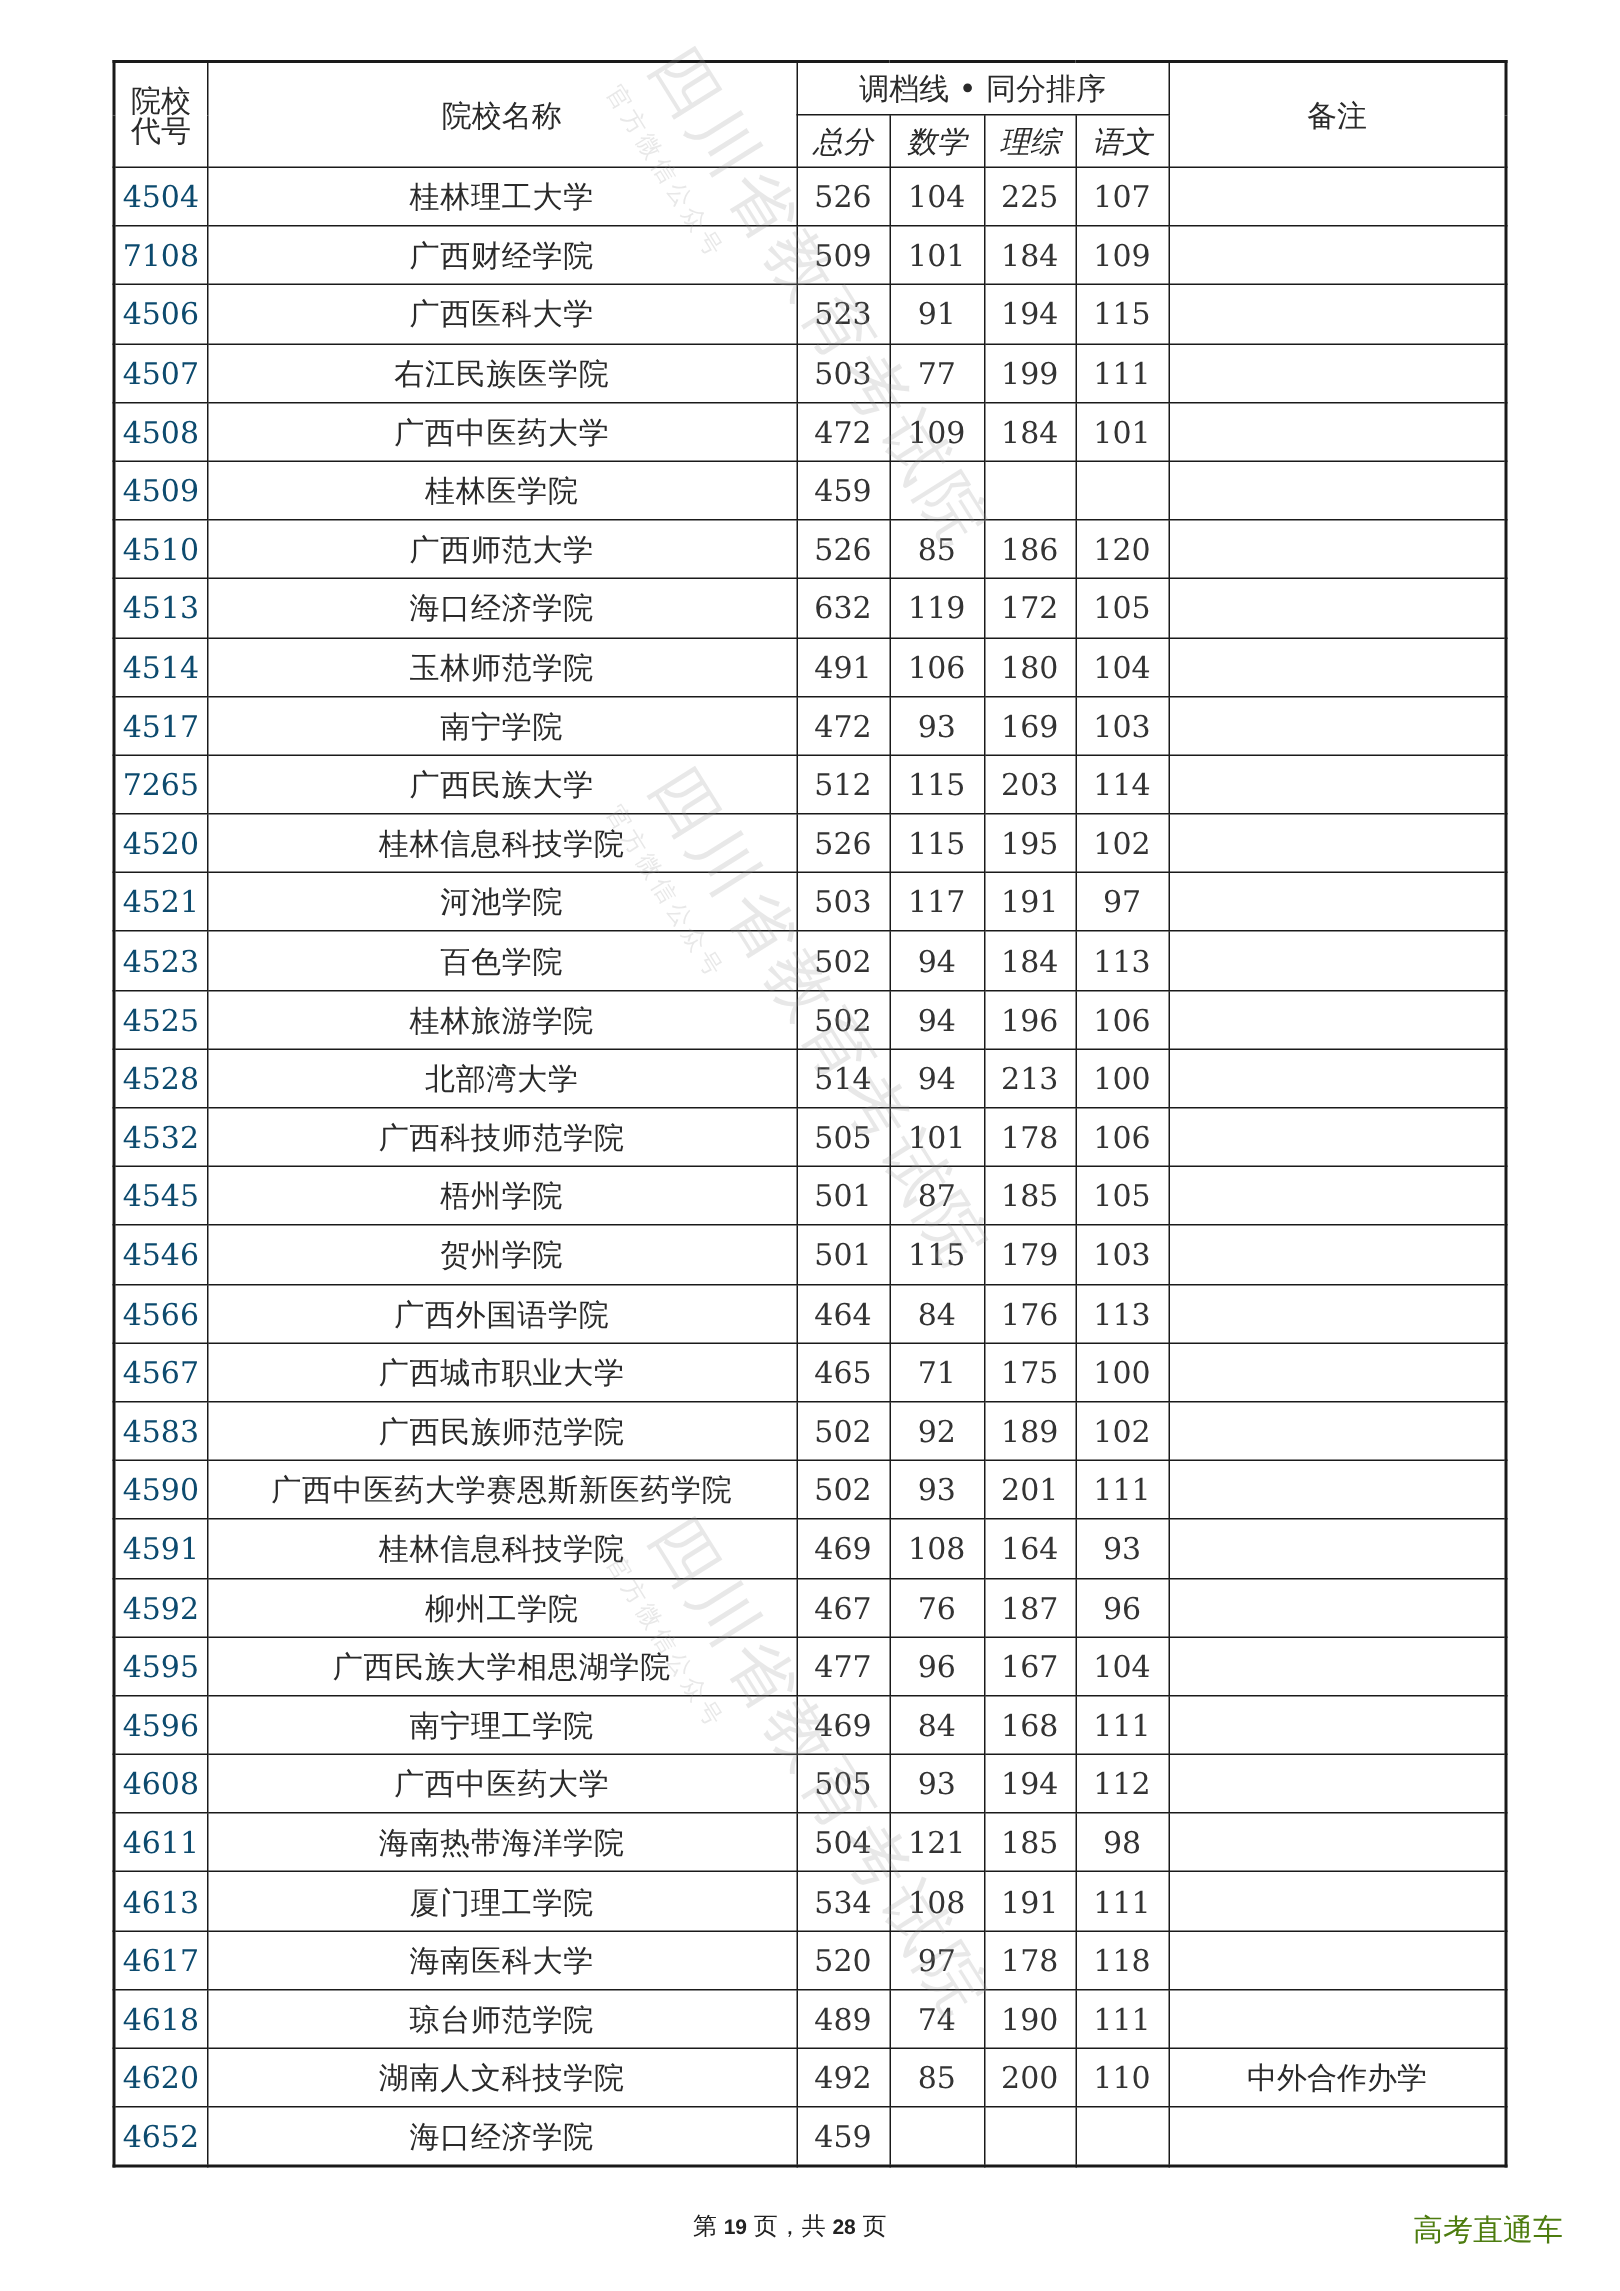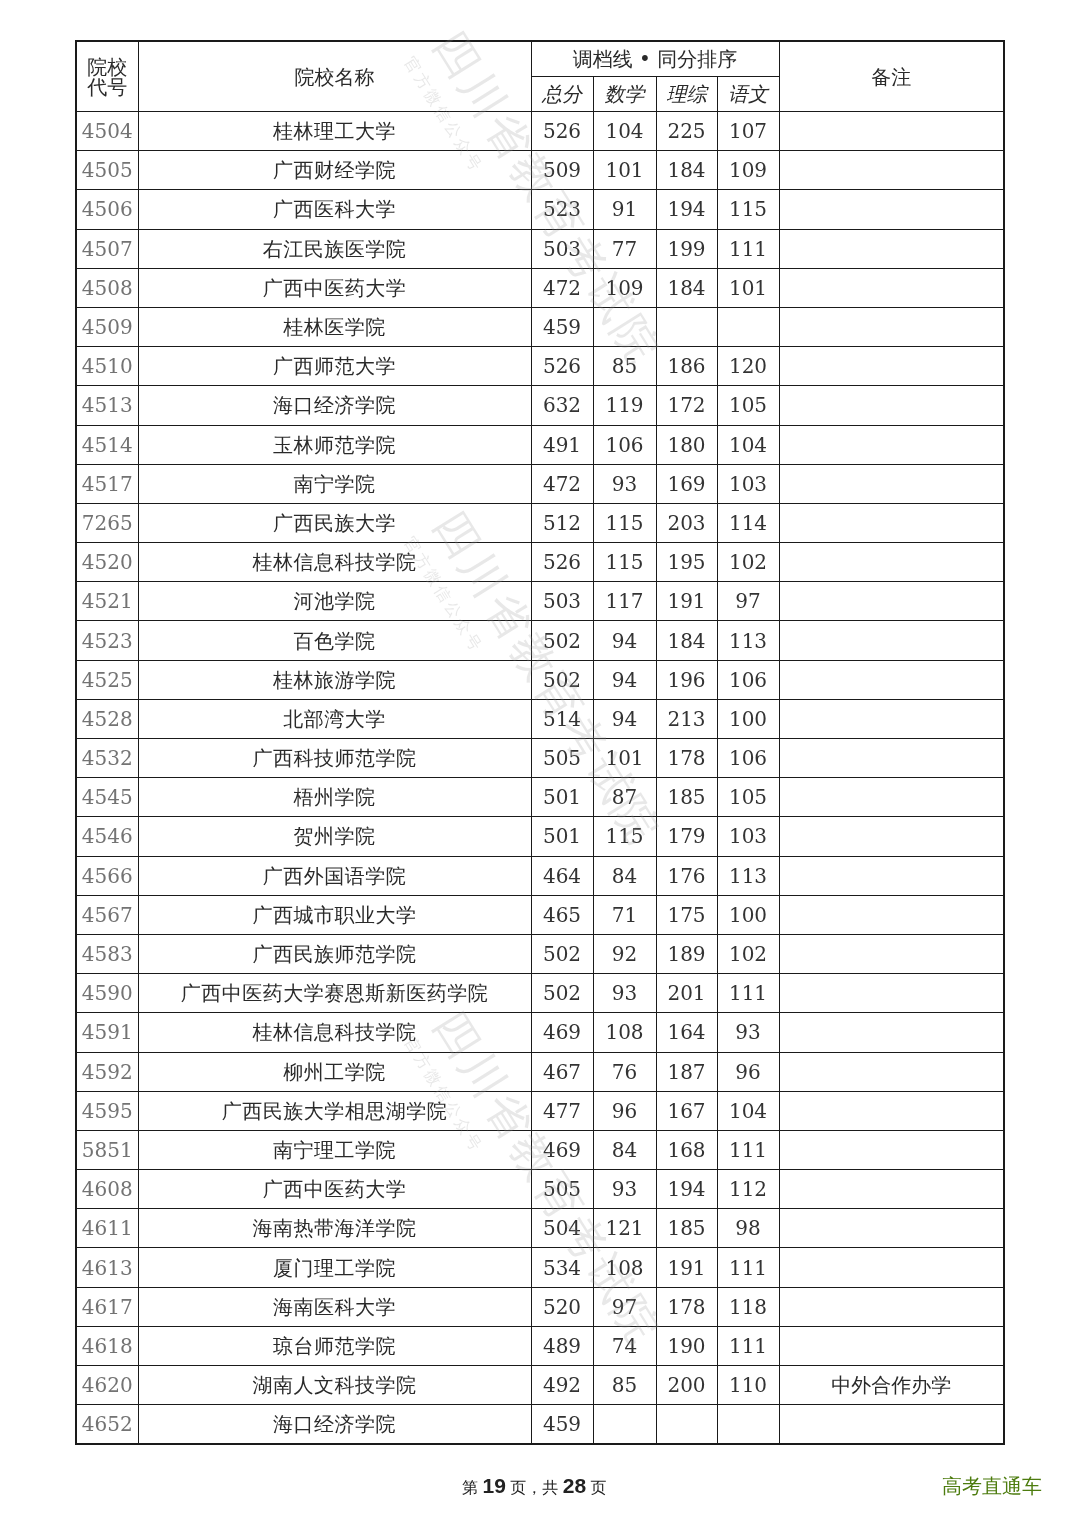--- a/index.html
+++ b/index.html
@@ -31,30 +31,30 @@
     col.c-name { width: 393px; }
     col.c-total { width: 62px; }
     col.c-math { width: 63px; }
     col.c-sci { width: 61px; }
     col.c-chn { width: 62px; }
     col.c-note { width: 225px; }
     tr.h1 th { height: 34px; }
     tr.h2 th { height: 34px; font-style: italic; }
     tr.data-row td { height: 38.2px; }
     th.code-h { font-size: 20px; line-height: 24px; padding-top: 2px; }
-    td.code { text-align: left; padding-left: 6px; font-size: 19px; color: #737373; }
+    td.code { text-align: left; padding-left: 6px; font-size: 19px; color: #0c4a6e; }
     td.name { font-size: 20px; letter-spacing: 0.5px; }
     td.num { font-size: 19px; color: #333; }
     td.note { font-size: 20px; margin-left: 18px; }
     .footer-page {
       position: absolute; left: 462px; top: 1474px;
       font-family: "Liberation Sans", "DejaVu Sans", sans-serif;
       font-size: 16px; color: #222;
     }
-    .footer-page b { font-weight: bold; font-size: 21px; }
+    .footer-page b { font-weight: bold; font-size: 14px; }
     .footer-brand {
       position: absolute; left: 942px; top: 1473px;
       font-family: "DejaVu Sans", sans-serif;
       font-size: 20px; color: #4d7c0f;
     }
     .watermark {
       position: absolute; pointer-events: none;
       font-family: "DejaVu Sans", sans-serif;
       color: rgba(150,150,150,0.22);
       transform: rotate(58deg);
@@ -100,21 +100,21 @@
         <tr class="data-row">
           <td class="code">4504</td>
           <td class="name">桂林理工大学</td>
           <td class="num">526</td>
           <td class="num">104</td>
           <td class="num">225</td>
           <td class="num">107</td>
           <td class="note"></td>
         </tr>
         <tr class="data-row">
-          <td class="code">4505</td>
+          <td class="code">7108</td>
           <td class="name">广西财经学院</td>
           <td class="num">509</td>
           <td class="num">101</td>
           <td class="num">184</td>
           <td class="num">109</td>
           <td class="note"></td>
         </tr>
         <tr class="data-row">
           <td class="code">4506</td>
           <td class="name">广西医科大学</td>
@@ -325,21 +325,21 @@
         <tr class="data-row">
           <td class="code">4595</td>
           <td class="name">广西民族大学相思湖学院</td>
           <td class="num">477</td>
           <td class="num">96</td>
           <td class="num">167</td>
           <td class="num">104</td>
           <td class="note"></td>
         </tr>
         <tr class="data-row">
-          <td class="code">5851</td>
+          <td class="code">4596</td>
           <td class="name">南宁理工学院</td>
           <td class="num">469</td>
           <td class="num">84</td>
           <td class="num">168</td>
           <td class="num">111</td>
           <td class="note"></td>
         </tr>
         <tr class="data-row">
           <td class="code">4608</td>
           <td class="name">广西中医药大学</td>

